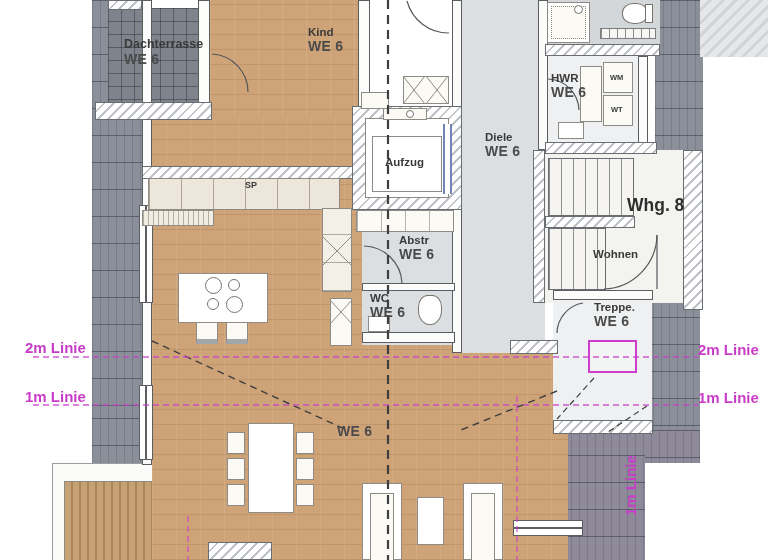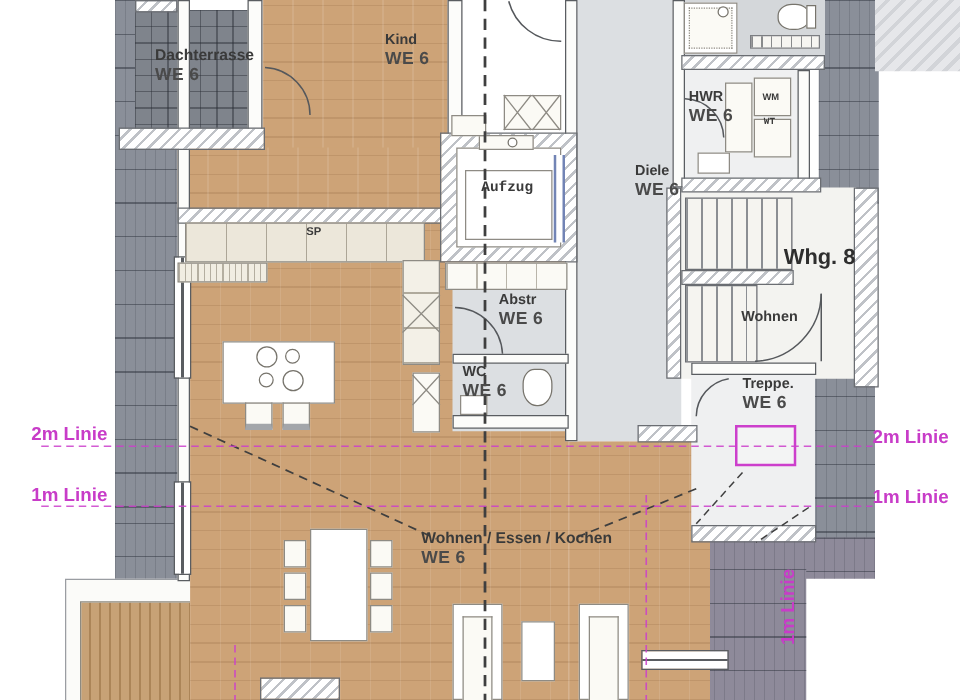--- a/index.html
+++ b/index.html
@@ -236,52 +236,51 @@
     <span class="sub">WE 6</span>
   </div>
   <div class="abs rlabel" style="left:308px;top:26px;">
     <span>Kind</span>
     <span class="sub">WE 6</span>
   </div>
   <div class="abs rlabel" style="left:551px;top:72px;">
     <span>HWR</span>
     <span class="sub">WE 6</span>
   </div>
-  <div class="abs rlabel" style="left:508px;top:131px;">
+  <div class="abs rlabel" style="left:485px;top:131px;">
     <span>Diele</span>
     <span class="sub">WE 6</span>
   </div>
-  <div class="abs rlabel" style="left:385px;top:145px;font-family:Liberation Mono, monospace;">
+  <div class="abs rlabel" style="left:385px;top:156px;">
     <span>Aufzug</span>
   </div>
   <div class="abs rlabel" style="left:399px;top:234px;">
     <span>Abstr</span>
     <span class="sub">WE 6</span>
   </div>
   <div class="abs rlabel" style="left:370px;top:292px;">
     <span>WC</span>
     <span class="sub">WE 6</span>
   </div>
   <div class="abs rlabel" style="left:593px;top:248px;">
     <span>Wohnen</span>
   </div>
   <div class="abs rlabel" style="left:594px;top:301px;">
     <span>Treppe.</span>
     <span class="sub">WE 6</span>
   </div>
   <div class="abs rlabel" style="left:337px;top:424px;font-size:12.5px;">
-    <span>Wohnen / Essen / Kochen</span>
     <span class="sub">WE 6</span>
   </div>
 
   <div class="abs big-label" style="left:627px;top:195px;">Whg. 8</div>
 
   <div class="abs sp-tag" style="left:245px;top:180px;">SP</div>
   <div class="abs small-tag" style="left:610px;top:73px;">WM</div>
-  <div class="abs small-tag" style="left:611px;top:94px;font-family:Liberation Mono, monospace;">WT</div>
+  <div class="abs small-tag" style="left:611px;top:105px;">WT</div>
 
   <div class="abs mlabel" style="left:25px;top:339px;">2m Linie</div>
   <div class="abs mlabel" style="left:25px;top:388px;">1m Linie</div>
   <div class="abs mlabel" style="left:698px;top:341px;">2m Linie</div>
   <div class="abs mlabel" style="left:698px;top:389px;">1m Linie</div>
   <div class="abs mlabel vlabel" style="left:622px;top:516px;">1m Linie</div>
 
 </div>
 
 </body></html>

